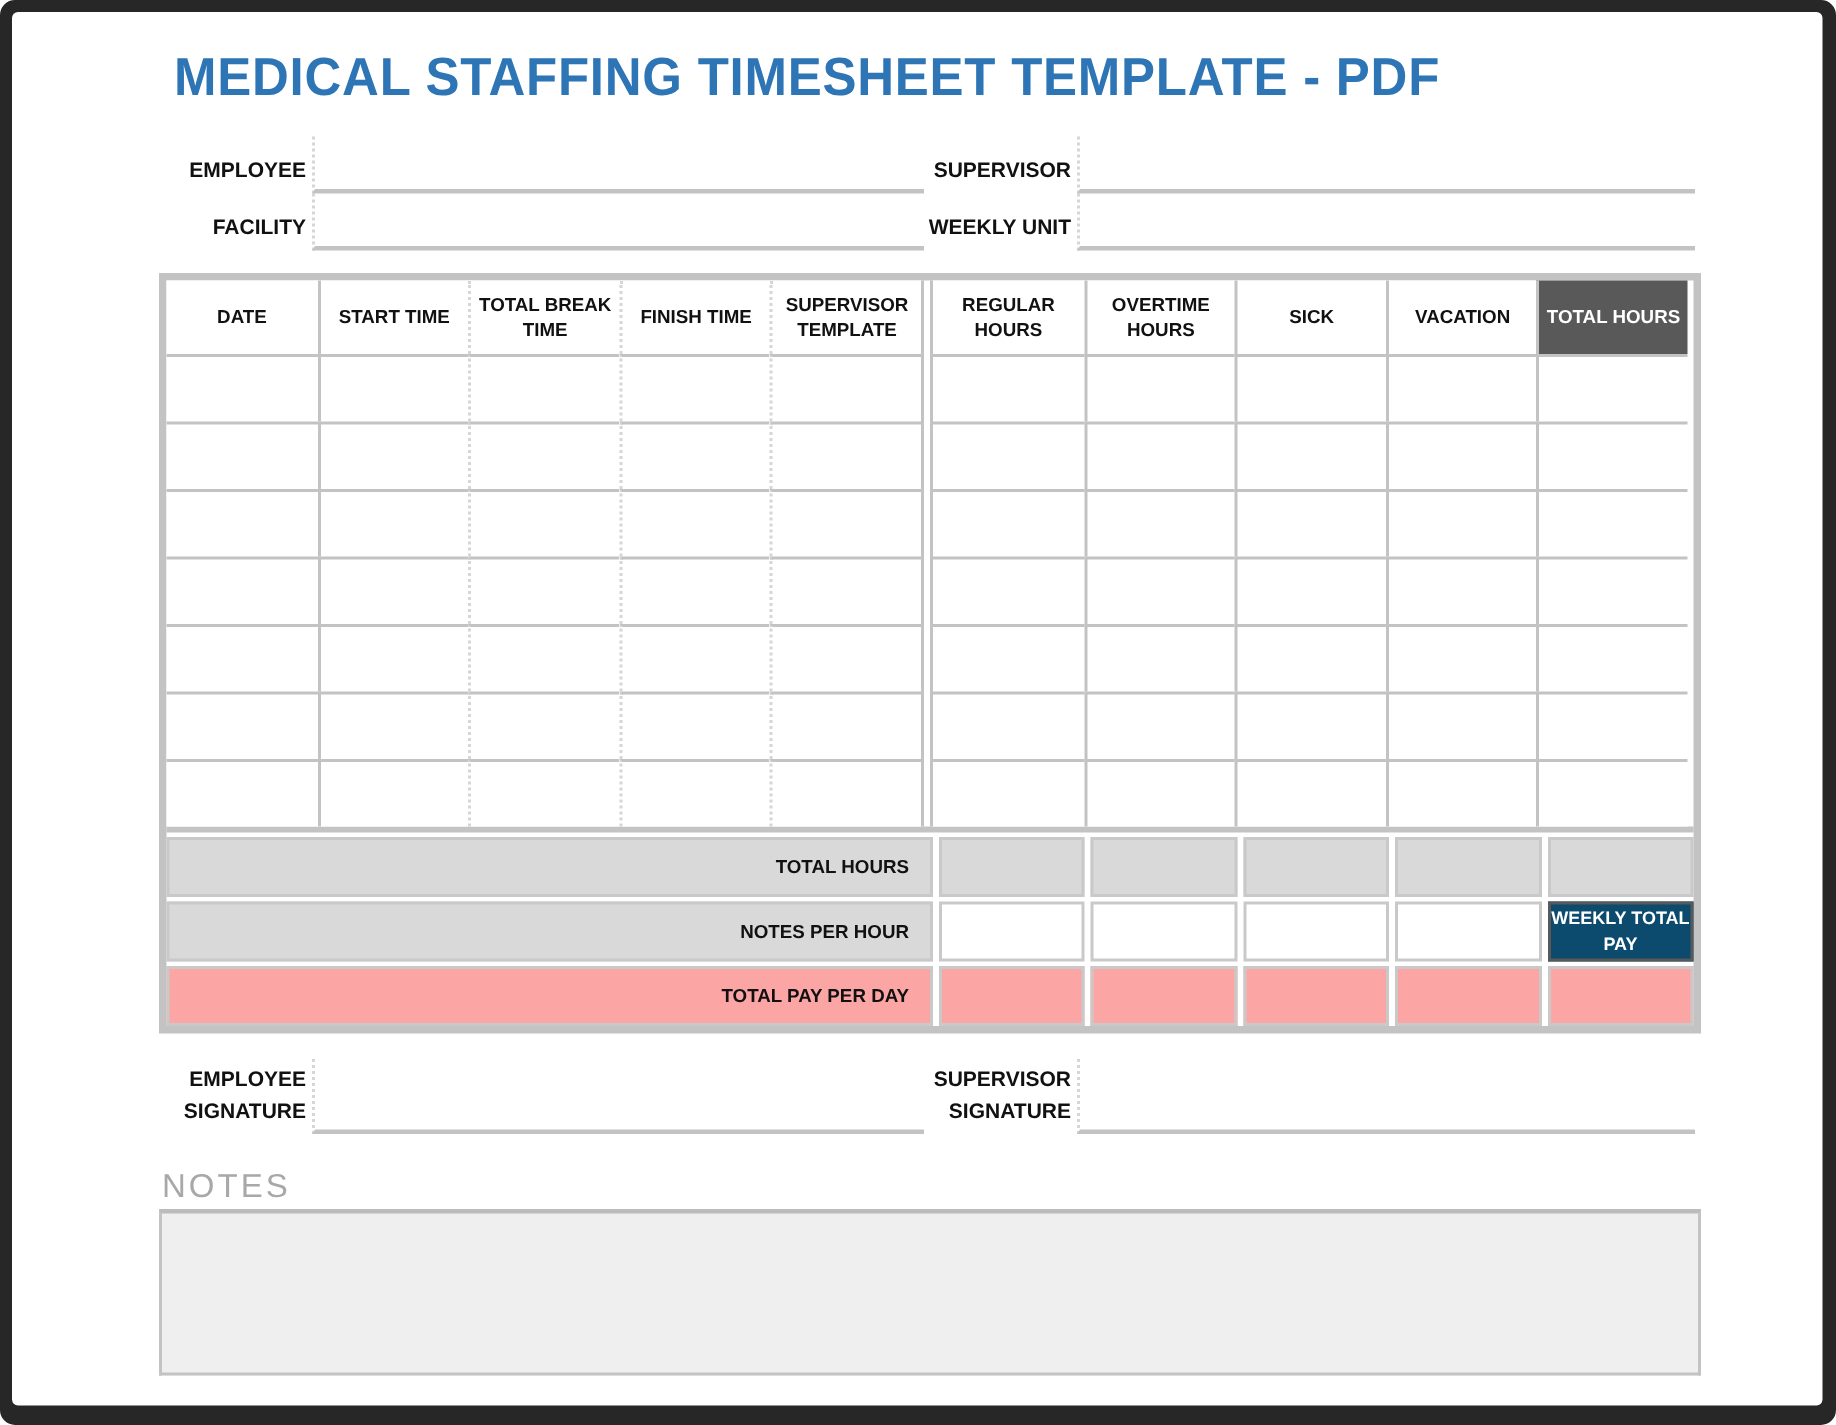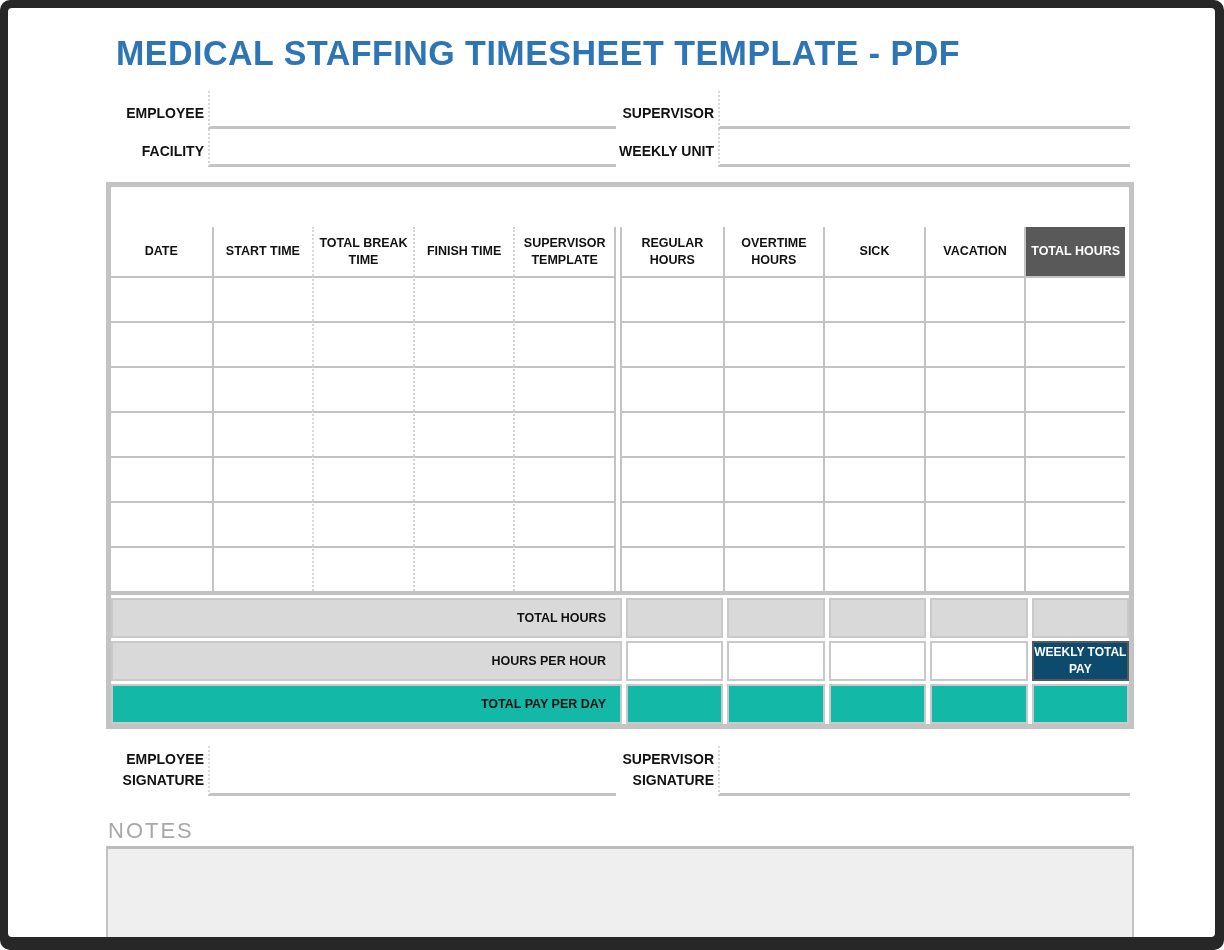--- a/index.html
+++ b/index.html
@@ -57,21 +57,21 @@
     padding: 0 6px;
   }
   
   .sheet {
     margin: 15px 0 0 98px;
     width: 1028px;
     box-sizing: border-box;
     border: 5px solid #c3c3c3;
     background: #fff;
   }
-  .main { display: flex; border-bottom: 4px solid #c3c3c3; margin-top: 40px; }
+  .main { display: flex; border-bottom: 4px solid #c3c3c3; }
   table.tbl { border-collapse: separate; border-spacing: 0; table-layout: fixed; }
   .tbl-left  { width: 505px; border-right: 2px solid #c3c3c3; }
   .tbl-right { width: 505px; border-left: 2px solid #c3c3c3; margin-left: 4px; }
   .tbl th, .tbl td {
     box-sizing: border-box;
     border-top: 2px solid #c3c3c3;
     border-left: 2px solid #c3c3c3;
     background: #fff;
   }
   .tbl tr > *:first-child { border-left: none; }
@@ -96,21 +96,21 @@
   .frow-label {
     box-sizing: border-box;
     border: 2px solid #c9c9c9;
     display: flex; align-items: center; justify-content: flex-end;
     padding-right: 14px;
     font-size: 12.5px; font-weight: bold; color: #111;
   }
   .fcell { box-sizing: border-box; border: 2px solid #c9c9c9; }
   .bg-gray  { background: #d9d9d9; }
   .bg-white { background: #ffffff; }
-  .bg-light { background: #14b8a6; }
+  .bg-light { background: #fca5a5; }
   .fcell.dark {
     background: #0c4a6e; border-color: #595959;
     color: #fff; font-size: 12px; font-weight: bold;
     display: flex; align-items: center; justify-content: center;
     text-align: center; line-height: 1.4;
   }
   
   .sigs {
     margin-left: 100px; margin-top: 17px;
     width: 1026px;
@@ -298,21 +298,21 @@
       <div class="frow">
         <div class="frow-label bg-gray">TOTAL HOURS</div>
         <div class="fcell bg-gray"></div>
         <div class="fcell bg-gray"></div>
         <div class="fcell bg-gray"></div>
         <div class="fcell bg-gray"></div>
         <div class="fcell bg-gray"></div>
       </div>
 
       <div class="frow">
-        <div class="frow-label bg-gray">HOURS PER HOUR</div>
+        <div class="frow-label bg-gray">NOTES PER HOUR</div>
         <div class="fcell bg-white"></div>
         <div class="fcell bg-white"></div>
         <div class="fcell bg-white"></div>
         <div class="fcell bg-white"></div>
         <div class="fcell dark">WEEKLY TOTAL PAY</div>
       </div>
 
       <div class="frow">
         <div class="frow-label bg-light">TOTAL PAY PER DAY</div>
         <div class="fcell bg-light"></div>

